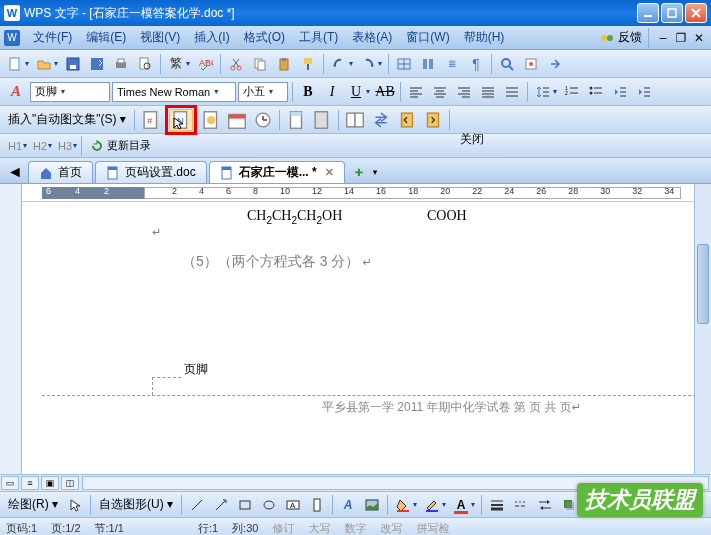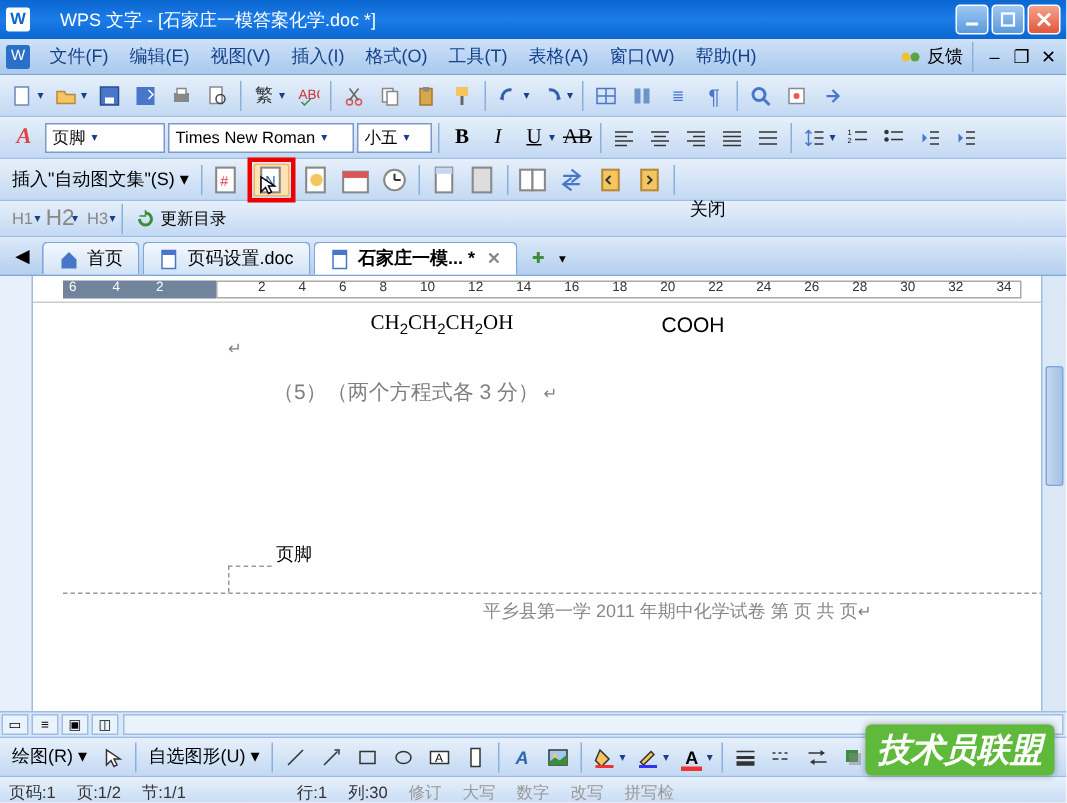--- a/index.html
+++ b/index.html
@@ -1,20 +1,20 @@
 <!DOCTYPE html>
 <html><head>
 <meta charset="utf-8">
 <style>
 * { margin: 0; padding: 0; box-sizing: border-box; font-family: "Microsoft YaHei", SimSun, sans-serif; }
 body { background: #fff; width: 711px; height: 535px; overflow: hidden; }
 
 .titlebar { height: 26px; background: linear-gradient(#0a66d0, #1c7ce8, #0a66d0); display: flex; align-items: center; padding: 0 4px; color: #fff; font-size: 12px; }
 .titlebar .wicon { width: 16px; height: 16px; background: #fff; color: #0a66d0; display: flex; align-items: center; justify-content: center; font-size: 11px; font-weight: bold; border-radius: 2px; margin-right: 4px; }
-.titlebar .title { flex: 1; margin-left: 16px; }
+.titlebar .title { flex: 1; }
 .titlebar .winbtns { display: flex; gap: 2px; }
 .winbtn { width: 22px; height: 20px; display: flex; align-items: center; justify-content: center; border: 1px solid #fff; border-radius: 3px; background: linear-gradient(#9fc8f2,#5a9adb); cursor: pointer; }
 .winbtn.close { background: linear-gradient(#f5a28a,#e2553c); }
 .winbtn svg { width: 12px; height: 12px; }
 
 .menubar { height: 24px; background: linear-gradient(#cfe2f8,#a9c9ee); display: flex; align-items: center; padding: 0 4px; font-size: 12px; border-bottom: 1px solid #7da6d9; }
 .menubar .wicon2 { width: 16px; height: 16px; background: #2a70c8; color: #fff; display: flex; align-items: center; justify-content: center; font-size: 10px; border-radius: 2px; margin-right: 6px; }
 .menuitem { padding: 2px 6px; margin: 0 1px; cursor: pointer; color: #15428b; }
 .menubar .spacer { flex: 1; }
 .feedback { display: flex; align-items: center; gap: 4px; padding: 0 4px; }
@@ -57,21 +57,21 @@
 .docarea { position: relative; height: 290px; background: #fff; display: flex; }
 .vruler { width: 22px; background: #e7f0fb; border-right: 1px solid #9cbde5; }
 .mainarea { flex: 1; position: relative; overflow: hidden; }
 .hruler { height: 18px; background: #fff; border-bottom: 1px solid #ccc; font-size: 9px; display: flex; align-items: center; padding-left: 20px; position: relative; }
 .hruler .rseg { position: absolute; top: 3px; height: 12px; }
 .hruler .darkseg { background: #70849c; }
 .page { position: relative; background: #fff; height: 272px; }
 .docbody { position: absolute; left: 130px; top: 6px; right: 30px; font-family: "Times New Roman", SimSun; font-size: 14px; color: #000; }
 .chem { position: absolute; left: 95px; top: 0; font-family: "Times New Roman"; }
 .chem sub { font-size: 10px; }
-.cooh { position: absolute; left: 289px; top: 0; }
+.cooh { position: absolute; left: 275px; top: 0; font-family: Liberation Serif, serif; }
 .ans { position: absolute; left: 30px; top: 45px; color: #808080; }
 .retmark { color: #808080; font-size: 11px; }
 .footer-region { position: absolute; left: 0; right: 0; top: 175px; }
 .footer-br { position: absolute; left: 130px; top: 0; width: 50px; height: 18px; border-left: 1px dashed #999; border-top: 1px dashed #999; }
 .footer-label { position: absolute; left: 160px; top: -16px; background: #fff; font-size: 12px; padding: 0 2px; }
 .footer-line { position: absolute; left: 20px; right: 10px; top: 18px; border-top: 1px dashed #999; }
 .footer-text { position: absolute; left: 300px; top: 22px; font-size: 12px; color: #888; }
 .vscroll { position: absolute; right: 0; top: 0; bottom: 0; width: 17px; background: #dce8f6; border-left: 1px solid #9cbde5; }
 .vscroll .thumb { position: absolute; top: 60px; left: 2px; right: 2px; height: 80px; background: linear-gradient(90deg,#c5d8f0,#a3c1e6); border: 1px solid #7da6d9; border-radius: 2px; }
 .hscroll { height: 17px; background: #dce8f6; border-top: 1px solid #9cbde5; display: flex; align-items: center; }
@@ -442,21 +442,21 @@
         <path d="M7 6l2 2-2 2" stroke="#333" fill="none"></path>
       </svg>
     </div>
   <div class="sep"></div>
   <div class="closebtn-txt">关闭</div>
 </div>
 
 <div class="tocbar">
   <div class="tbtn" style="font-size:11px;color:#888">H1</div>
     <span class="dropdown-arrow">▾</span>
-  <div class="tbtn" style="font-size:15px;color:#888">H2</div>
+  <div class="tbtn" style="font-size:11px;color:#888">H2</div>
     <span class="dropdown-arrow">▾</span>
   <div class="tbtn" style="font-size:11px;color:#888">H3</div>
     <span class="dropdown-arrow">▾</span>
   <div class="sep"></div>
   <div class="tocbtn">
     <svg width="14" height="14">
         <path d="M7 3a4 4 0 1 1-4 4" fill="none" stroke="#3a8e3a" stroke-width="2"></path>
         <path d="M7 1v4h-4" fill="none" stroke="#3a8e3a"></path>
       </svg>
     <span>更新目录</span>

